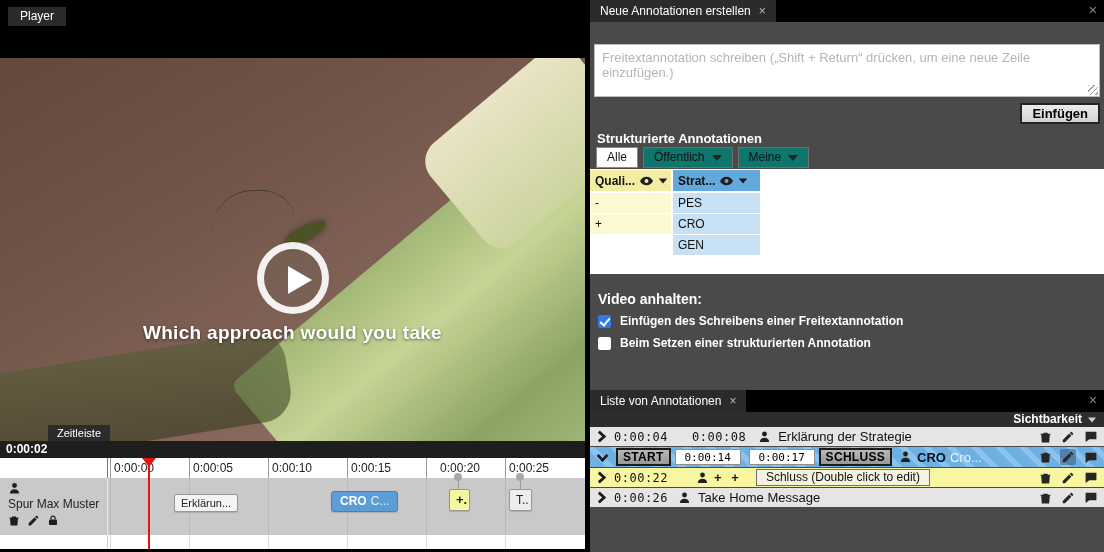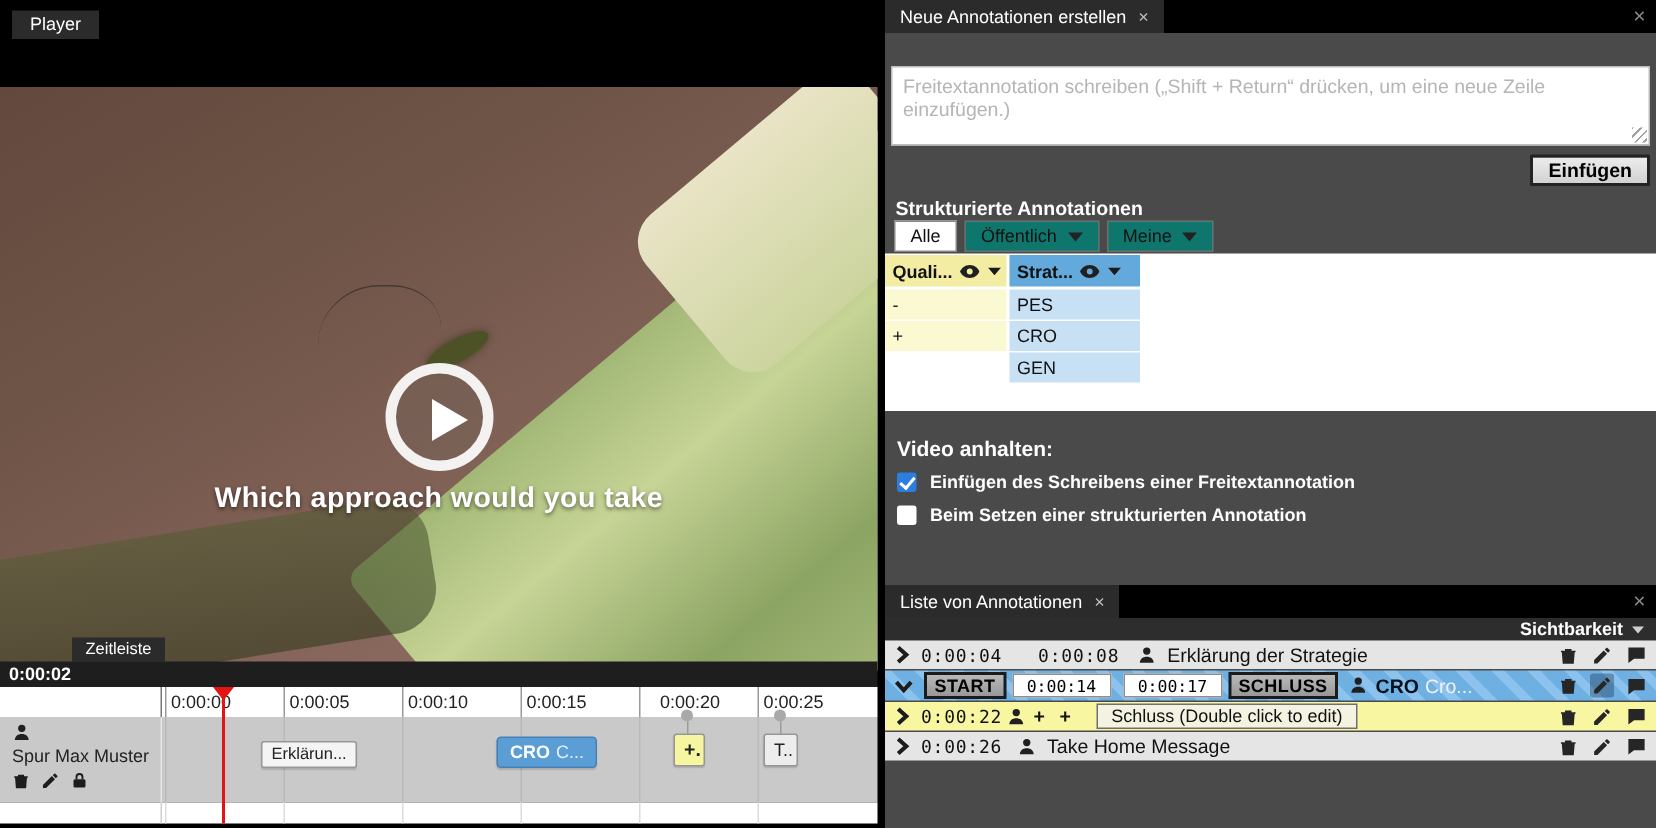--- a/index.html
+++ b/index.html
@@ -405,21 +405,21 @@
           </span>
       </span>
     </div>
 
     <div class="lrow row3">
       <span class="chev">
           <svg width="11" height="13" viewBox="0 0 20 24" fill="none" stroke="currentColor" stroke-width="5">
             <path d="M5 3l10 9-10 9"></path>
           </svg>
         </span>
-      <span class="time" style="margin-right:3px">0:00:22</span>
+      <span class="time" style="margin-right:28px">0:00:22</span>
       <span class="person">
           <svg width="13" height="14" viewBox="0 0 24 24" fill="currentColor">
             <circle cx="12" cy="6.5" r="4.5"></circle>
             <path d="M3.5 21c0-5 4-7.5 8.5-7.5s8.5 2.5 8.5 7.5z"></path>
           </svg>
         </span>
       <span class="plusvals">+ +</span>
       <span class="tooltip">Schluss (Double click to edit)</span>
       <span class="licons">
         <span>

